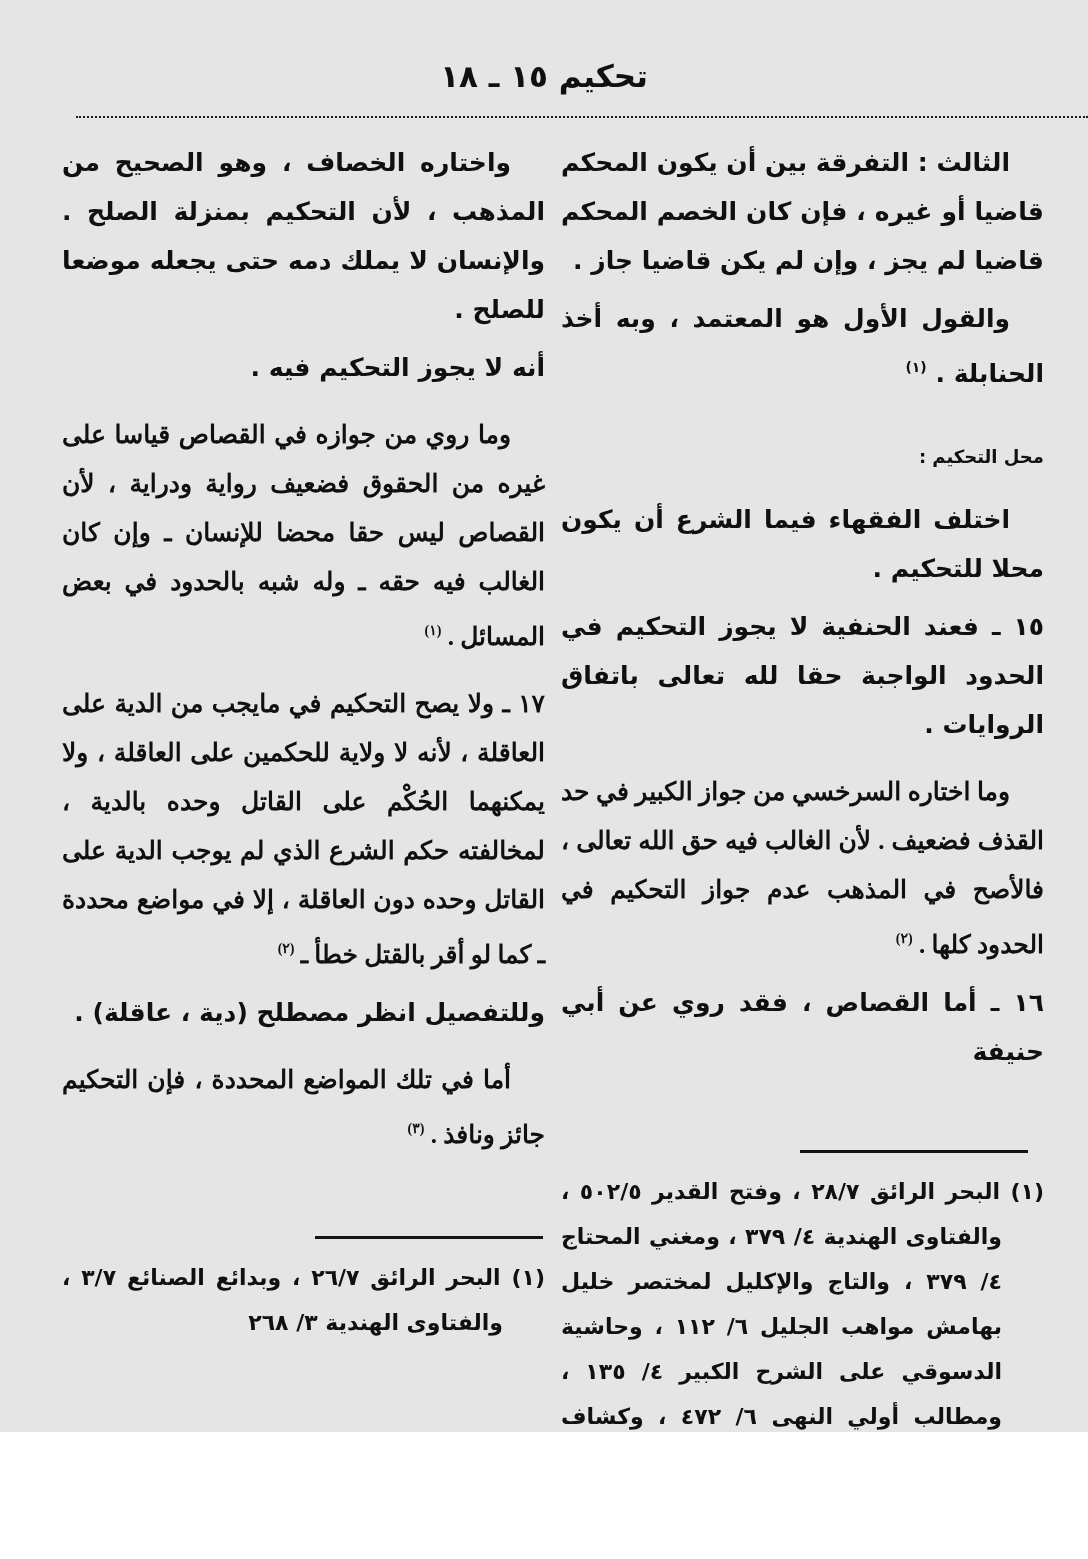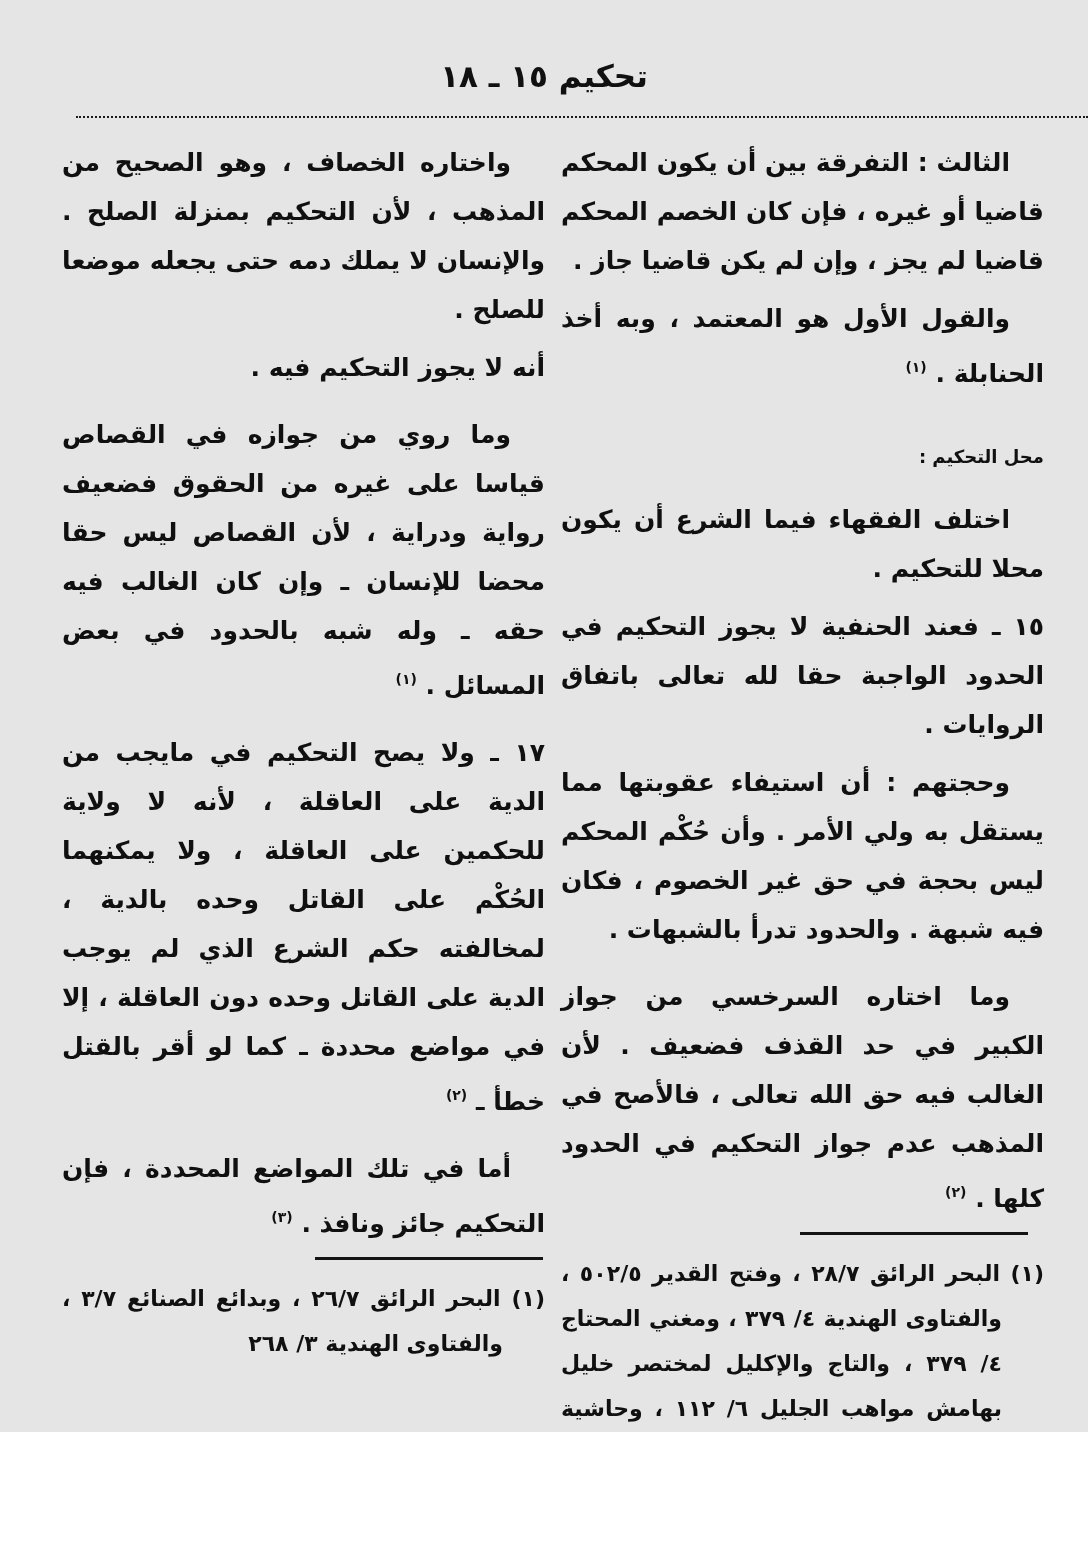--- a/index.html
+++ b/index.html
@@ -42,21 +42,21 @@
   .col .body { min-height: 1012px; }
   .col-left .body { min-height: 1098px; }
   .para {
     margin: 0 0 9px 0;
     font-size: 25px;
     line-height: 49px;
     text-align: justify;
     font-weight: bold;
   }
   .para.indent { text-indent: 34px; }
-  .para.gap-top { margin-top: 18px; }
+  .para.gap-top { margin-top: 18px; font-family: Liberation Serif, serif; }
   .lead { font-weight: bold; }
   sup.marker {
     font-size: 14px;
     vertical-align: 10px;
     font-weight: bold;
   }
   .sec-heading {
     font-size: 18px;
     font-weight: bold;
     margin: 34px 0 14px 0;
@@ -99,36 +99,37 @@
 
   <div class="columns">
 
     <div class="col col-right">
       <div class="body">
         <p class="para indent"><span class="lead">الثالث :</span> <span>التفرقة بين أن يكون المحكم قاضيا أو غيره ، فإن كان الخصم المحكم قاضيا لم يجز ، وإن لم يكن قاضيا جاز .</span></p>
         <p class="para indent"><span>والقول الأول هو المعتمد ، وبه أخذ الحنابلة .</span> <sup class="marker">(١)</sup></p>
         <h3 class="sec-heading">محل التحكيم :</h3>
         <p class="para indent"><span>اختلف الفقهاء فيما الشرع أن يكون محلا للتحكيم .</span></p>
         <p class="para"><span class="lead">١٥ ـ</span> <span>فعند الحنفية لا يجوز التحكيم في الحدود الواجبة حقا لله تعالى باتفاق الروايات .</span></p>
-        <p class="para indent"><span>وحجتهم : أن استيفاء عقوبتها مما يستقل به ولي الأمر . وأن حُكْم المحكم ليس بحجة في حق غير الخصوم ، فكان فيه شبهة . والحدود تدرأ بالشبهات .</span></p>
         <p class="para indent gap-top"><span>وما اختاره السرخسي من جواز الكبير في حد القذف فضعيف . لأن الغالب فيه حق الله تعالى ، فالأصح في المذهب عدم جواز التحكيم في الحدود كلها .</span> <sup class="marker">(٢)</sup></p>
+        <p class="para"><span class="lead">١٦ ـ</span> <span>أما القصاص ، فقد روي عن أبي حنيفة</span></p>
       </div>
       <div class="fn-rule"></div>
       <div class="footnotes">
         <p class="fn">(١) البحر الرائق ٢٨/٧ ، وفتح القدير ٥٠٢/٥ ، والفتاوى الهندية ٤/ ٣٧٩ ، ومغني المحتاج ٤/ ٣٧٩ ، والتاج والإكليل لمختصر خليل بهامش مواهب الجليل ٦/ ١١٢ ، وحاشية الدسوقي على الشرح الكبير ٤/ ١٣٥ ، ومطالب أولي النهى ٦/ ٤٧٢ ، وكشاف القناع ٦/ ٣٠٣</p>
 
       </div>
     </div>
 
     <div class="col col-left">
       <div class="body">
         <p class="para indent"><span>واختاره الخصاف ، وهو الصحيح من المذهب ، لأن التحكيم بمنزلة الصلح . والإنسان لا يملك دمه حتى يجعله موضعا للصلح .</span></p>
         <p class="para"><span>أنه لا يجوز التحكيم فيه .</span></p>
         <p class="para indent gap-top"><span>وما روي من جوازه في القصاص قياسا على غيره من الحقوق فضعيف رواية ودراية ، لأن القصاص ليس حقا محضا للإنسان ـ وإن كان الغالب فيه حقه ـ وله شبه بالحدود في بعض المسائل .</span> <sup class="marker">(١)</sup></p>
         <p class="para gap-top"><span class="lead">١٧ ـ</span> <span>ولا يصح التحكيم في مايجب من الدية على العاقلة ، لأنه لا ولاية للحكمين على العاقلة ، ولا يمكنهما الحُكْم على القاتل وحده بالدية ، لمخالفته حكم الشرع الذي لم يوجب الدية على القاتل وحده دون العاقلة ، إلا في مواضع محددة ـ كما لو أقر بالقتل خطأ ـ</span> <sup class="marker">(٢)</sup></p>
+        <p class="para"><span>وللتفصيل انظر مصطلح (دية ، عاقلة) .</span></p>
         <p class="para indent gap-top"><span>أما في تلك المواضع المحددة ، فإن التحكيم جائز ونافذ .</span> <sup class="marker">(٣)</sup></p>
       </div>
       <div class="fn-rule"></div>
       <div class="footnotes">
         <p class="fn">(١) البحر الرائق ٢٦/٧ ، وبدائع الصنائع ٣/٧ ، والفتاوى الهندية ٣/ ٢٦٨</p>
 
       </div>
     </div>
 
   </div>

